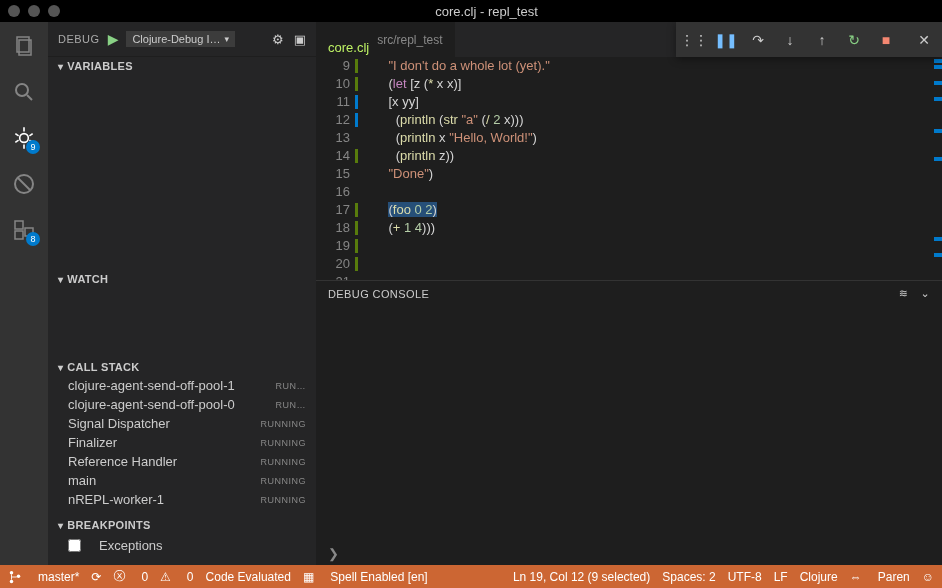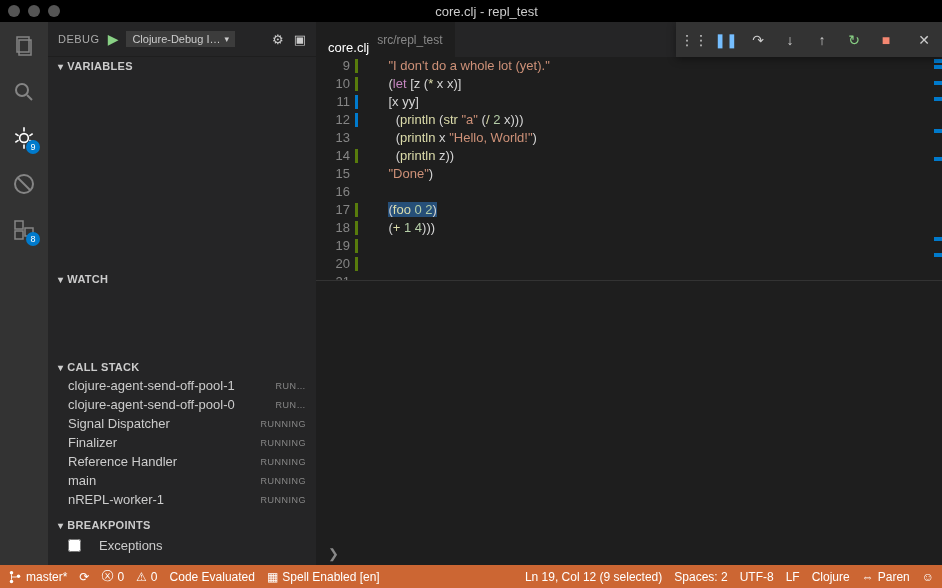--- a/index.html
+++ b/index.html
@@ -26,21 +26,21 @@
 .watch-body { height:70px; }
 .stack-body { height:140px; overflow-y:auto; }
 .stack-item { display:flex; align-items:center; padding:2px 10px 2px 20px; font-size:13px; color:#ccc; justify-content:space-between; cursor:pointer; }
 .stack-status { font-size:9px; color:#888; letter-spacing:0.5px; }
 .bp-body { padding:2px 10px 2px 20px; }
 .bp-item { display:flex; align-items:center; gap:18px; font-size:13px; padding:2px 0; }
 .bp-item input { accent-color:#007acc; }
 .editor-area { flex:1; background:#1e1e1e; display:flex; flex-direction:column; position:relative; }
 .tabbar { height:35px; background:#252526; display:flex; align-items:center; }
 .tab { height:35px; padding:0 12px; background:#1e1e1e; display:flex; align-items:center; gap:8px; font-size:13px; }
-.tab-name { color:#ffffff;margin-top:16px; }
+.tab-name { color:#bef264;margin-top:16px; }
 .tab-path { color:#888; font-size:12px; }
 .editor { flex:1; display:flex; font-family:'Menlo','Monaco',monospace; font-size:13px; line-height:18px; overflow:hidden; position:relative; }
 .gutter { width:48px; text-align:right; color:#858585; padding-right:14px; }
 .gutter .ln { height:18px; position:relative; }
 .gutter .marker { position:absolute; right:-8px; top:2px; width:3px; height:14px; background:#587c0c; }
 .gutter .marker.blue { background:#007acc; }
 .code { flex:1; color:#d4d4d4; position:relative; }
 .code .line { height:18px; white-space:pre; padding-left:10px; }
 .str { color:#ce9178; }
 .kw { color:#c586c0; }
@@ -55,21 +55,21 @@
 .dbg-btn.restart { color:#89d185; }
 .dbg-btn.stop { color:#f48771; }
 .dbg-btn.close { margin-left:6px; }
 .console { height:285px; background:#1e1e1e; border-top:1px solid #333; display:flex; flex-direction:column; }
 .console-header { display:flex; align-items:center; padding:6px 12px; font-size:11px; color:#ccc; justify-content:space-between; letter-spacing:0.4px; }
 .console-tools { display:flex; gap:12px; color:#ccc; }
 .console-body { flex:1; }
 .console-input { height:24px; display:flex; align-items:center; padding:0 12px; color:#888; font-family:monospace; }
 .statusbar { height:23px; background:#cc6633; color:#fff; display:flex; align-items:center; font-size:12px; padding:0 8px; gap:12px; }
 .statusbar .spacer { flex:1; }
-.statusbar .item { display:flex; align-items:center; gap:4px; cursor:pointer; }
+.statusbar .item { display:flex; align-items:center; gap:16px; cursor:pointer; }
 svg { display:block; }
 </style>
 </head>
 <body>
 
 <div class="titlebar">
   <div class="titlebar-buttons">
     <div class="titlebar-btn"></div>
     <div class="titlebar-btn"></div>
     <div class="titlebar-btn"></div>
@@ -243,20 +243,27 @@
         <div class="ov-mark" style="top:8px"></div>
         <div class="ov-mark" style="top:24px"></div>
         <div class="ov-mark" style="top:40px"></div>
         <div class="ov-mark" style="top:72px"></div>
         <div class="ov-mark" style="top:100px"></div>
         <div class="ov-mark" style="top:180px"></div>
         <div class="ov-mark" style="top:196px"></div>
       </div>
     </div>
     <div class="console">
+      <div class="console-header">
+        <span>DEBUG CONSOLE</span>
+        <span class="console-tools">
+          <span>≋</span>
+          <span>⌄</span>
+        </span>
+      </div>
       <div class="console-body"></div>
       <div class="console-input">
         <span>❯</span>
       </div>
     </div>
   </div>
 </div>
 
 <div class="statusbar">
   <span class="item">

